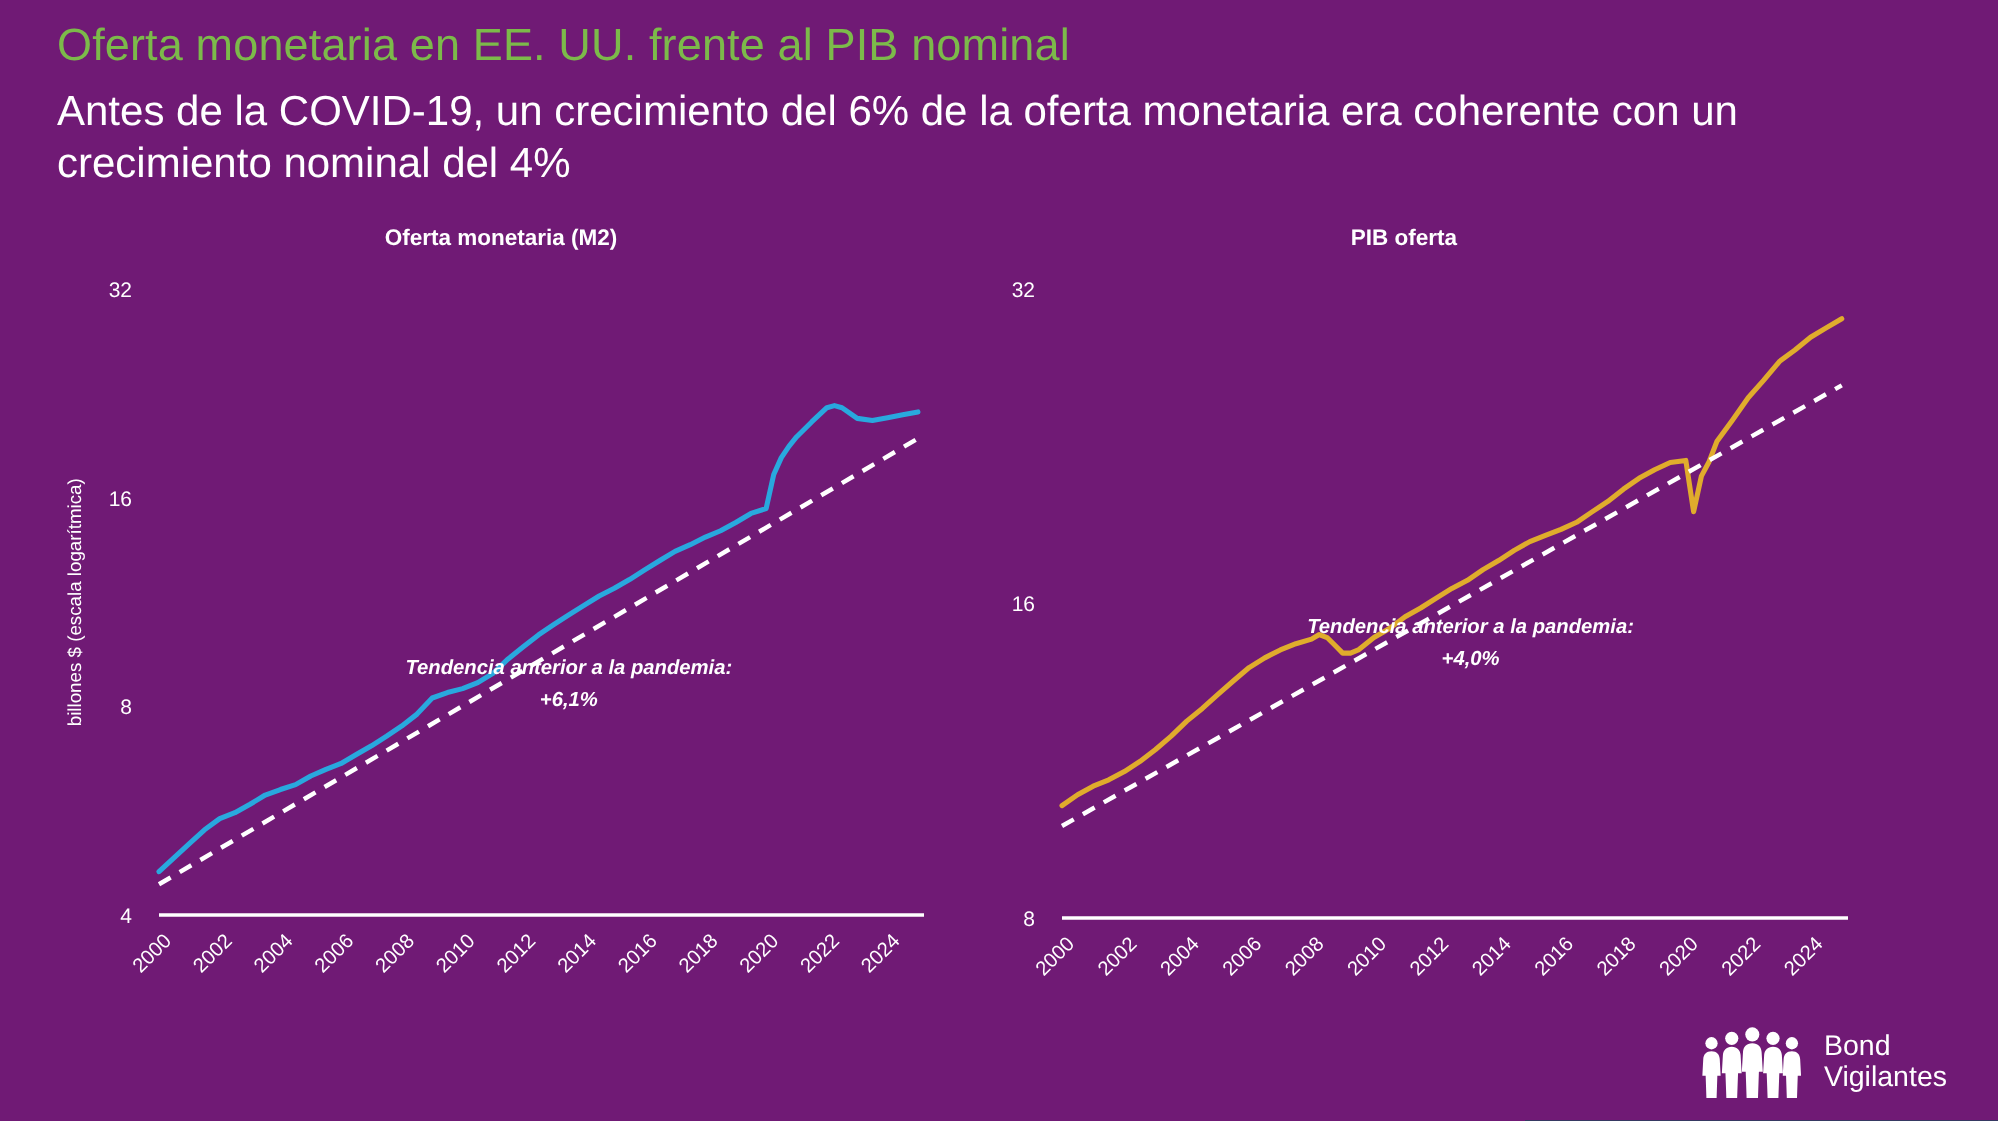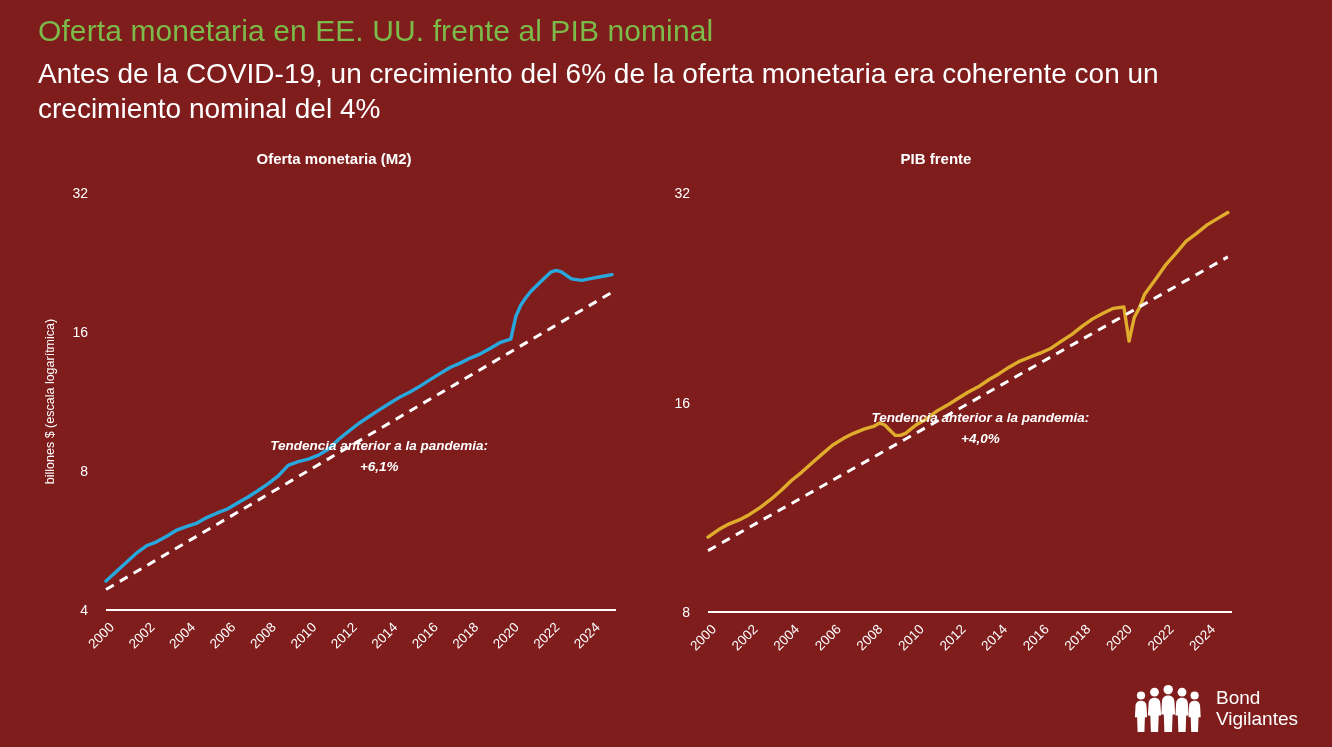--- a/index.html
+++ b/index.html
@@ -11,21 +11,21 @@
     width: 1332px;
     height: 747px;
     position: relative;
     overflow: hidden;
     font-family: "Liberation Sans", sans-serif;
     color: #ffffff;
   }
   .stage {
     position: absolute;
     inset: 0;
-    background: #7f1d1d;
+    background: #701a75;
   }
 
   
   .header {
     position: absolute;
     left: 38px;
     top: 12px;
     width: 1260px;
   }
   .main-title {
@@ -172,21 +172,21 @@
           <text x="0" y="0" class="xtick-text" text-anchor="end" transform="translate(483.761904761904,488) rotate(-45)">2020</text>
           <text x="0" y="0" class="xtick-text" text-anchor="end" transform="translate(524.2380952380945,488) rotate(-45)">2022</text>
           <text x="0" y="0" class="xtick-text" text-anchor="end" transform="translate(564.7142857142849,488) rotate(-45)">2024</text>
           <path d="M70.00,441.10 L80.12,431.77 L90.24,422.46 L100.36,413.19 L110.48,405.77 L120.60,401.81 L130.71,396.18 L140.83,390.03 L150.95,386.36 L161.07,383.09 L171.19,377.32 L181.31,372.95 L191.43,368.97 L201.55,363.00 L211.67,357.21 L221.79,350.74 L231.90,343.94 L242.02,336.08 L252.14,325.32 L262.26,321.69 L272.38,319.08 L282.50,315.10 L292.62,308.95 L302.74,299.30 L312.86,291.12 L322.98,283.27 L333.10,276.47 L343.21,269.89 L353.33,263.53 L363.45,257.35 L373.57,252.21 L383.69,246.38 L393.81,239.91 L403.93,233.64 L414.05,227.56 L424.17,223.12 L434.29,218.06 L444.40,213.83 L454.52,208.31 L464.64,202.29 L474.76,199.01 L479.82,176.33 L484.88,165.07 L489.94,157.54 L495.00,151.30 L505.12,141.32 L515.24,131.82 L520.30,130.43 L525.36,131.82 L535.48,138.91 L545.60,140.35 L555.71,138.43 L565.83,136.52 L575.95,134.62" fill="none" stroke="#29a8de" stroke-width="3.4" stroke-linecap="round" stroke-linejoin="round"></path>
           <path d="M70.00,449.52 L575.95,152.33" fill="none" stroke="#ffffff" stroke-width="3" stroke-linecap="butt" stroke-linejoin="round" stroke-dasharray="9 7"></path>
           <text x="343.2142857142852" y="309.6210582850141" text-anchor="middle" class="annot-line1">Tendencia anterior a la pandemia:</text>
           <text x="343.2142857142852" y="330.6210582850141" text-anchor="middle" class="annot-line2">+6,1%</text>
         </svg>
     </div>
     <div class="panel right">
-      <div class="panel-title">PIB frente</div>
+      <div class="panel-title">PIB oferta</div>
       <svg class="chart-svg" id="svg-gdp" width="640" height="520" viewBox="0 0 640 520">
           <text x="26" y="477" text-anchor="end" class="tick-text">8</text>
           <text x="26" y="267.5" text-anchor="end" class="tick-text">16</text>
           <text x="26" y="58" text-anchor="end" class="tick-text">32</text>
           <text x="0" y="0" class="axis-label-y" text-anchor="middle" transform="translate(-8,262.5) rotate(-90)">billones $ (escala logarítmica)</text>
           <line x1="44" y1="472" x2="568" y2="472" stroke="#ffffff" stroke-width="2.2"></line>
           <text x="0" y="0" class="xtick-text" text-anchor="end" transform="translate(53,490) rotate(-45)">2000</text>
           <text x="0" y="0" class="xtick-text" text-anchor="end" transform="translate(94.58730158730151,490) rotate(-45)">2002</text>
           <text x="0" y="0" class="xtick-text" text-anchor="end" transform="translate(136.17460317460302,490) rotate(-45)">2004</text>
           <text x="0" y="0" class="xtick-text" text-anchor="end" transform="translate(177.76190476190453,490) rotate(-45)">2006</text>

